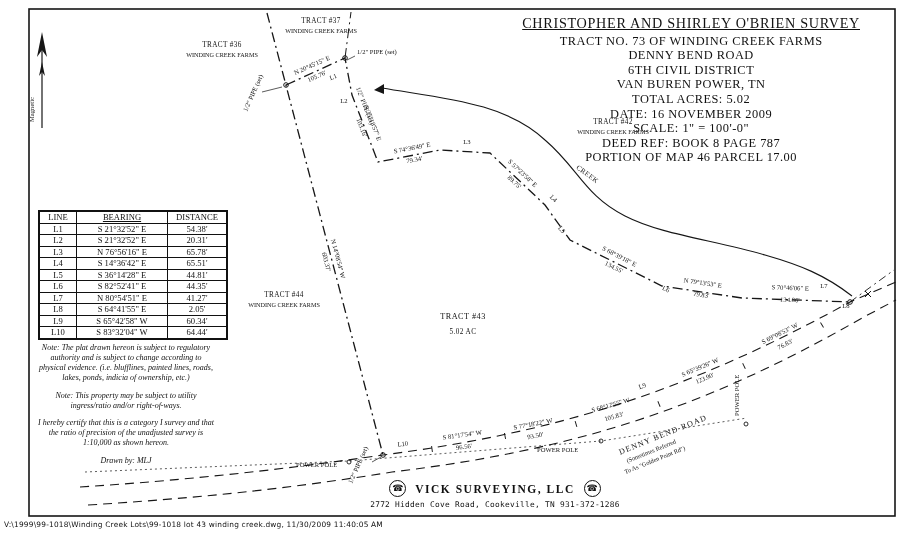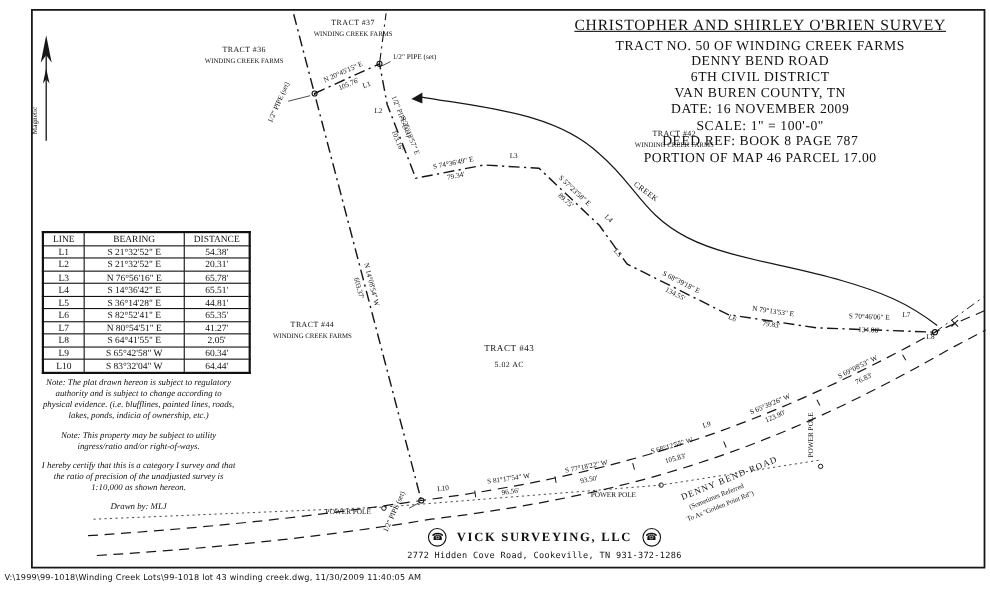--- a/index.html
+++ b/index.html
@@ -17,21 +17,21 @@
 
   .title-block{position:absolute;top:16px;right:40px;text-align:center;}
   .tb-line{font-size:12.4px;line-height:14.6px;letter-spacing:.5px;white-space:nowrap;}
   .tb-main{font-size:14.2px;letter-spacing:.7px;text-decoration:underline;margin-bottom:3px;}
 
   .lt{position:absolute;left:38px;top:210px;border-collapse:collapse;border:2px solid #111;
       font-size:8.6px;}
   .lt th,.lt td{border:1px solid #111;padding:0 3px;height:10.5px;line-height:10.5px;
       font-weight:normal;white-space:nowrap;text-align:center;}
   .lt .cl{width:30px;}
-  .lt .cb{width:84px;}
+  .lt .cb{width:84px;text-decoration:underline;}
   .lt .cd{width:52px;}
 
   .notes{position:absolute;left:38px;top:343px;width:176px;font-style:italic;
          font-size:8px;line-height:1.24;text-align:center;}
   .notes p{margin:0 0 8px 0;}
 
   .surveyor{position:absolute;left:330px;top:480px;width:330px;text-align:center;}
   .srow{display:flex;align-items:center;justify-content:center;gap:9px;}
   .phone{display:inline-block;width:15px;height:15px;border:1.3px solid #111;border-radius:50%;
          font-size:9px;line-height:14px;text-align:center;}
@@ -194,24 +194,25 @@
       <text class="mt" transform="translate(739,416) rotate(-90)">POWER POLE</text>
       <text class="mt" x="357" y="54">1/2" PIPE (set)</text>
       <text class="mt" transform="translate(356,88) rotate(69)">1/2" PIPE (set)</text>
       <text class="mt" transform="translate(247,112) rotate(-66)">1/2" PIPE (set)</text>
       <text class="mt" transform="translate(352,484) rotate(-66)">1/2" PIPE (set)</text>
     </g>
   </svg>
 
   <div class="title-block">
     <div class="tb-line tb-main">CHRISTOPHER AND SHIRLEY O'BRIEN SURVEY</div>
-    <div class="tb-line">TRACT NO. 50 OF WINDING CREEK FARMS</div>
+    <div class="tb-line">TRACT NO. 73 OF WINDING CREEK FARMS</div>
     <div class="tb-line">DENNY BEND ROAD</div>
     <div class="tb-line">6TH CIVIL DISTRICT</div>
-    <div class="tb-line">VAN BUREN COUNTY, TN</div>
+    <div class="tb-line">VAN BUREN POWER, TN</div>
+    <div class="tb-line">TOTAL ACRES: 5.02</div>
     <div class="tb-line">DATE: 16 NOVEMBER 2009</div>
     <div class="tb-line">SCALE: 1" = 100'-0"</div>
     <div class="tb-line">DEED REF: BOOK 8 PAGE 787</div>
     <div class="tb-line">PORTION OF MAP 46 PARCEL 17.00</div>
   </div>
 
   <table class="lt">
     <thead>
       <tr>
         <th class="cl">LINE</th>
@@ -241,21 +242,21 @@
           <td>65.51'</td>
         </tr>
       <tr>
           <td>L5</td>
           <td>S 36°14'28" E</td>
           <td>44.81'</td>
         </tr>
       <tr>
           <td>L6</td>
           <td>S 82°52'41" E</td>
-          <td>65.35'</td>
+          <td>44.35'</td>
         </tr>
       <tr>
           <td>L7</td>
           <td>N 80°54'51" E</td>
           <td>41.27'</td>
         </tr>
       <tr>
           <td>L8</td>
           <td>S 64°41'55" E</td>
           <td>2.05'</td>

